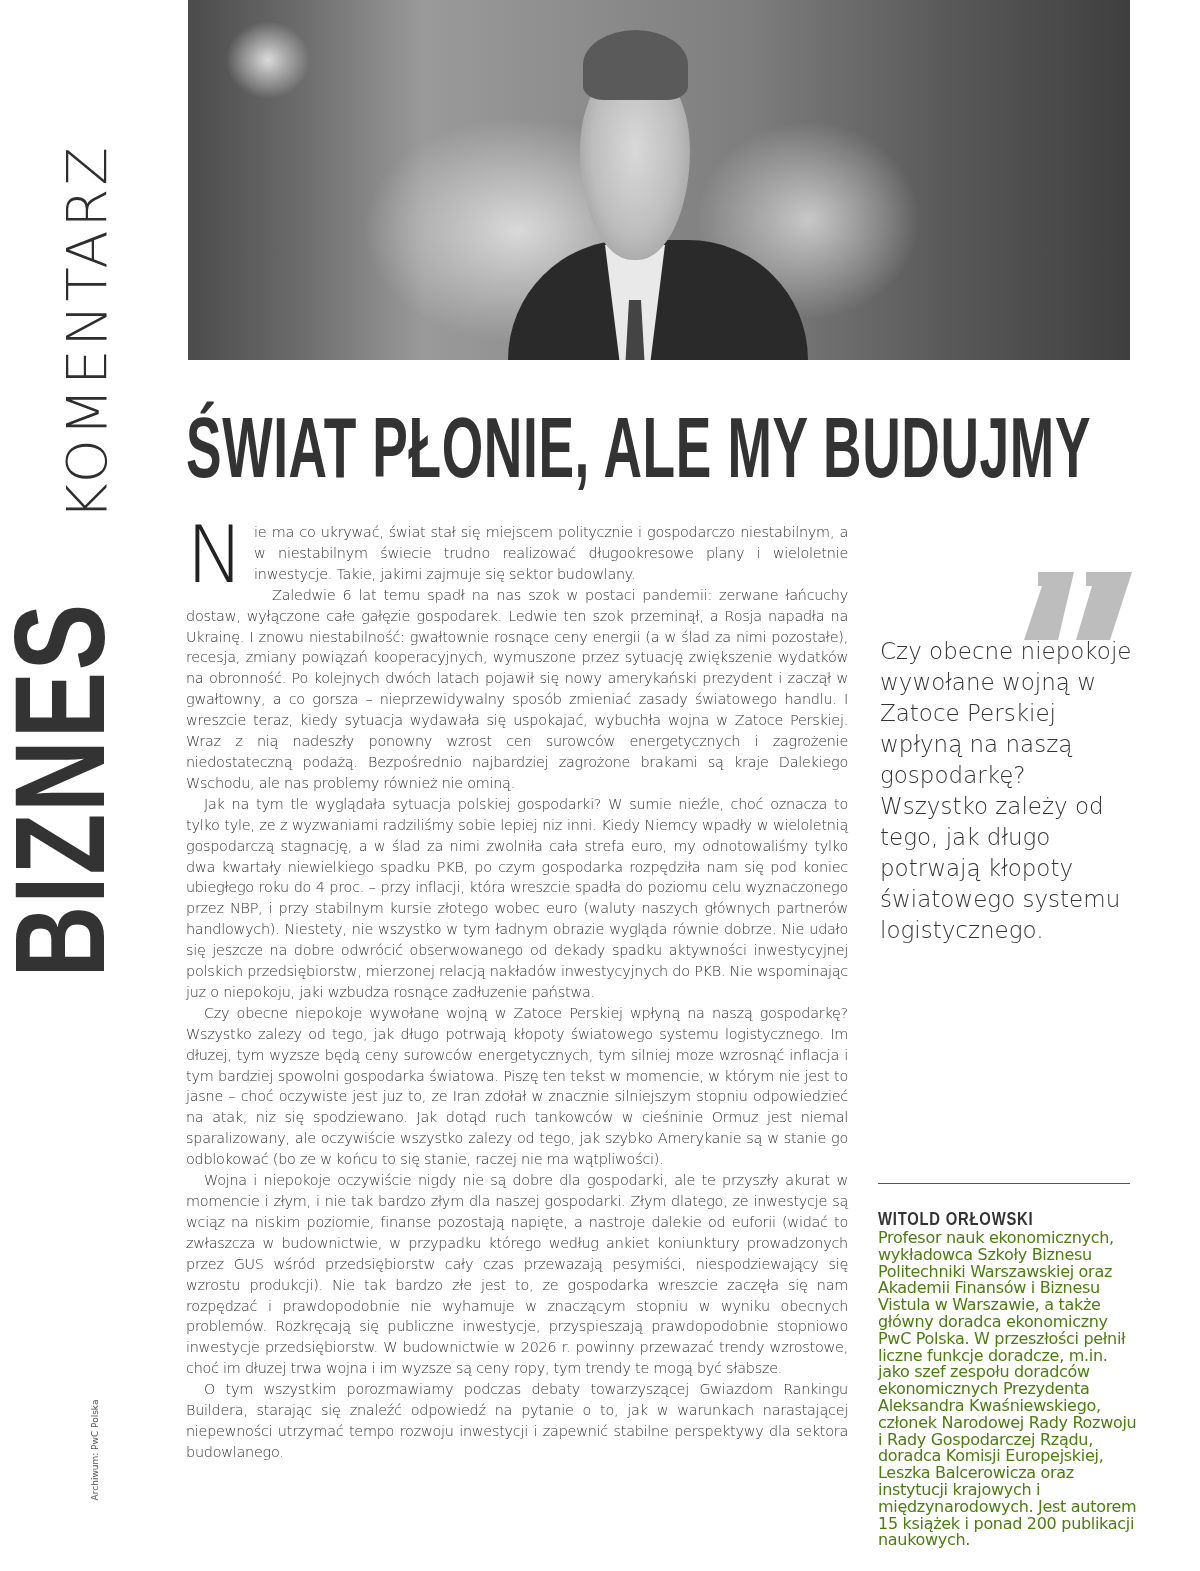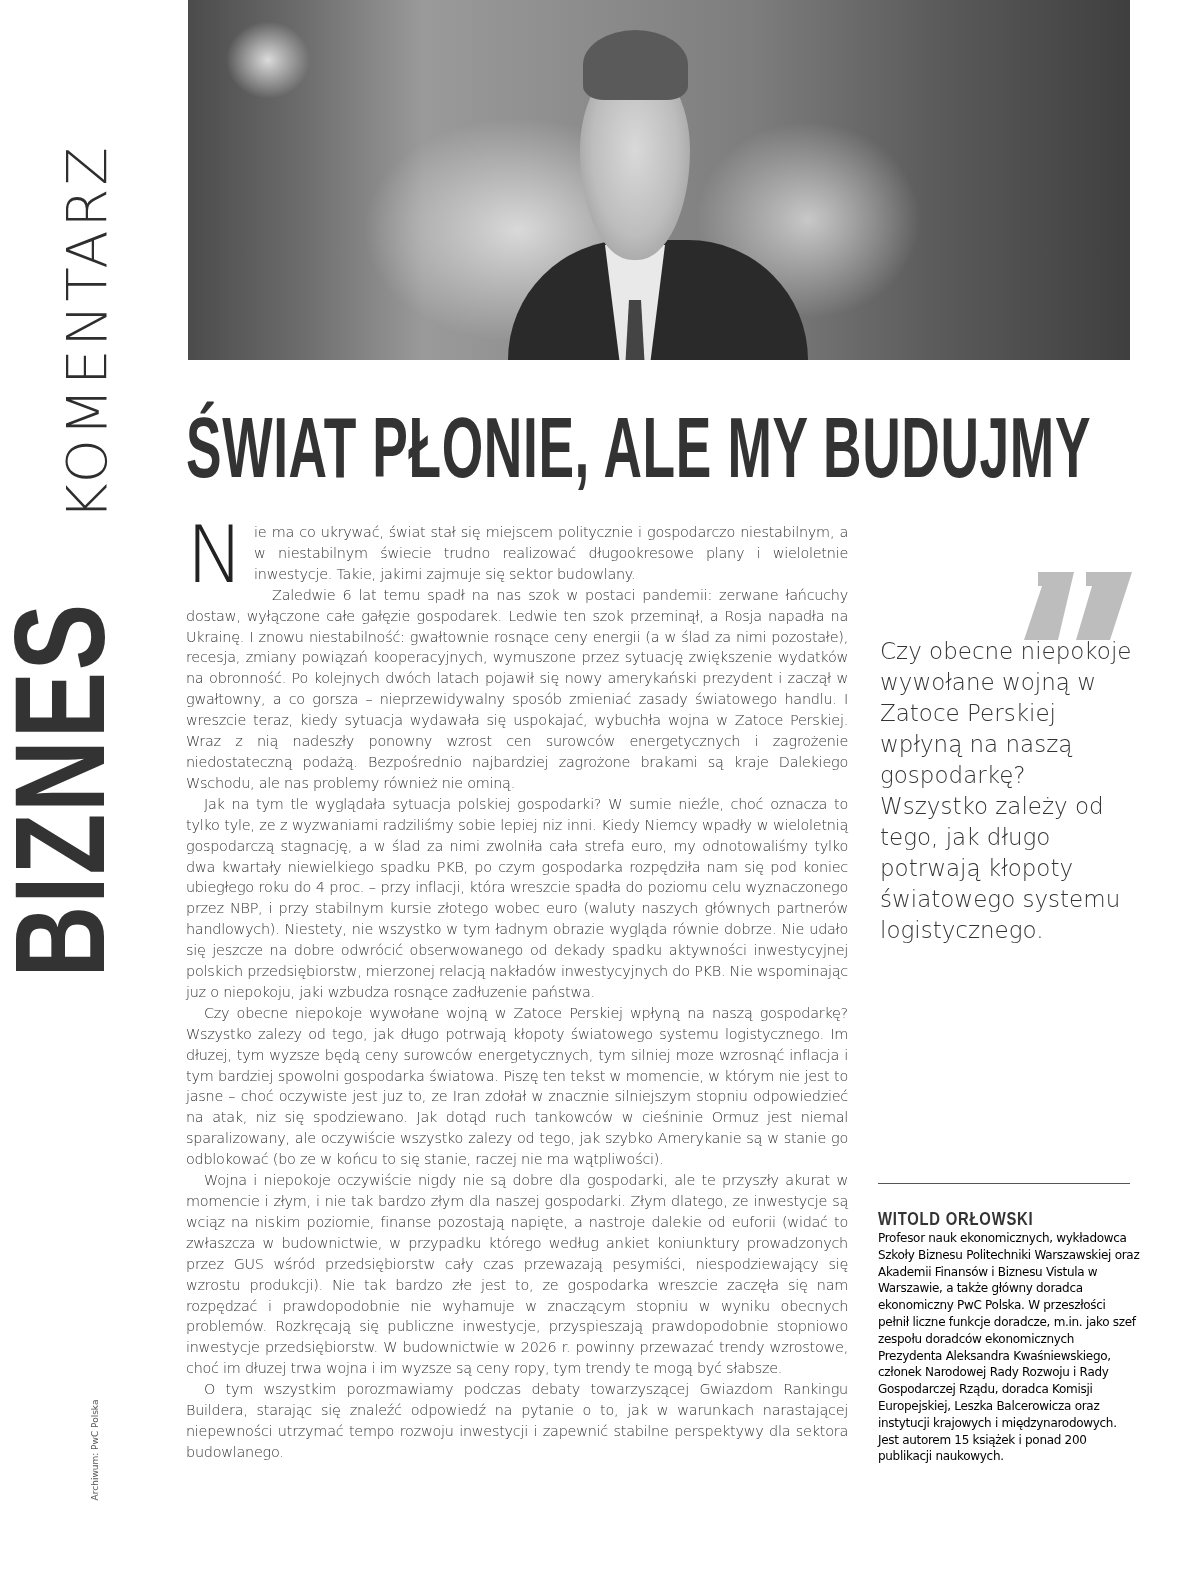--- a/index.html
+++ b/index.html
@@ -108,21 +108,21 @@
     position: absolute; left: 878px; top: 1183px; width: 252px; height: 1px; background: #555;
   }
   .author-name {
     position: absolute; left: 878px; top: 1208px;
     font-family: "Liberation Sans", sans-serif; font-weight: 900;
     font-size: 19px; letter-spacing: 1px; color: #333;
     transform-origin: left top; transform: scaleX(0.78); white-space: nowrap;
   }
   .author-bio {
     position: absolute; left: 878px; top: 1230px; width: 262px;
-    font-family: "DejaVu Sans", sans-serif; font-size: 12px; line-height: 16.8px; color: #000000;
+    font-family: "DejaVu Sans", sans-serif; font-size: 16px; line-height: 16.8px; color: #4d7c0f;
     letter-spacing: -0.3px;
   }
 </style>
 </head>
 <body>
 
 <div class="rail-komentarz">
   <span>KOMENTARZ</span>
 </div>
 <div class="rail-biznes">

